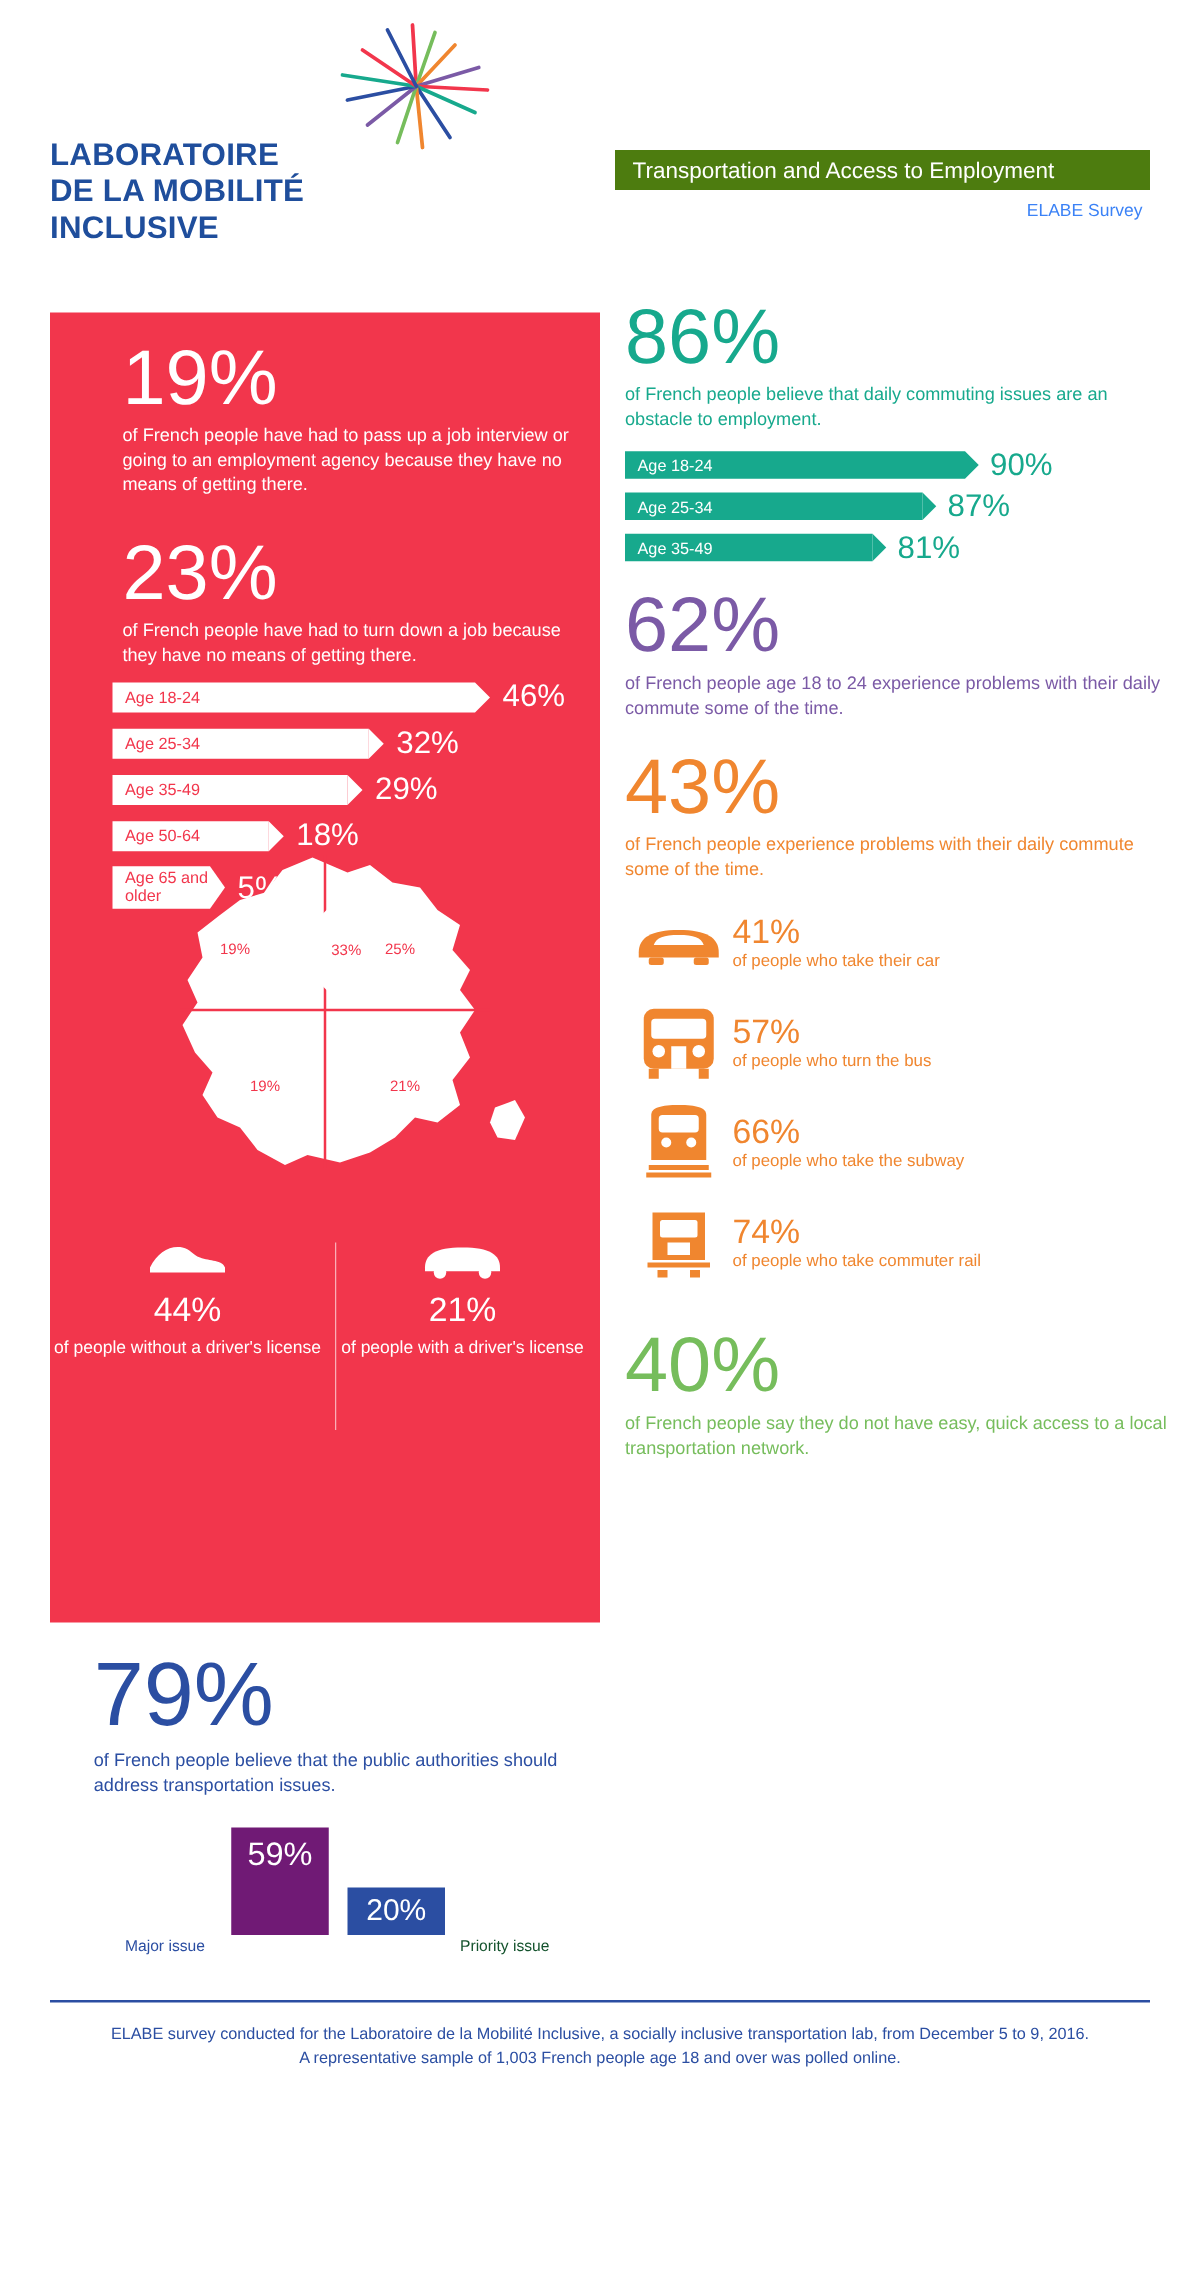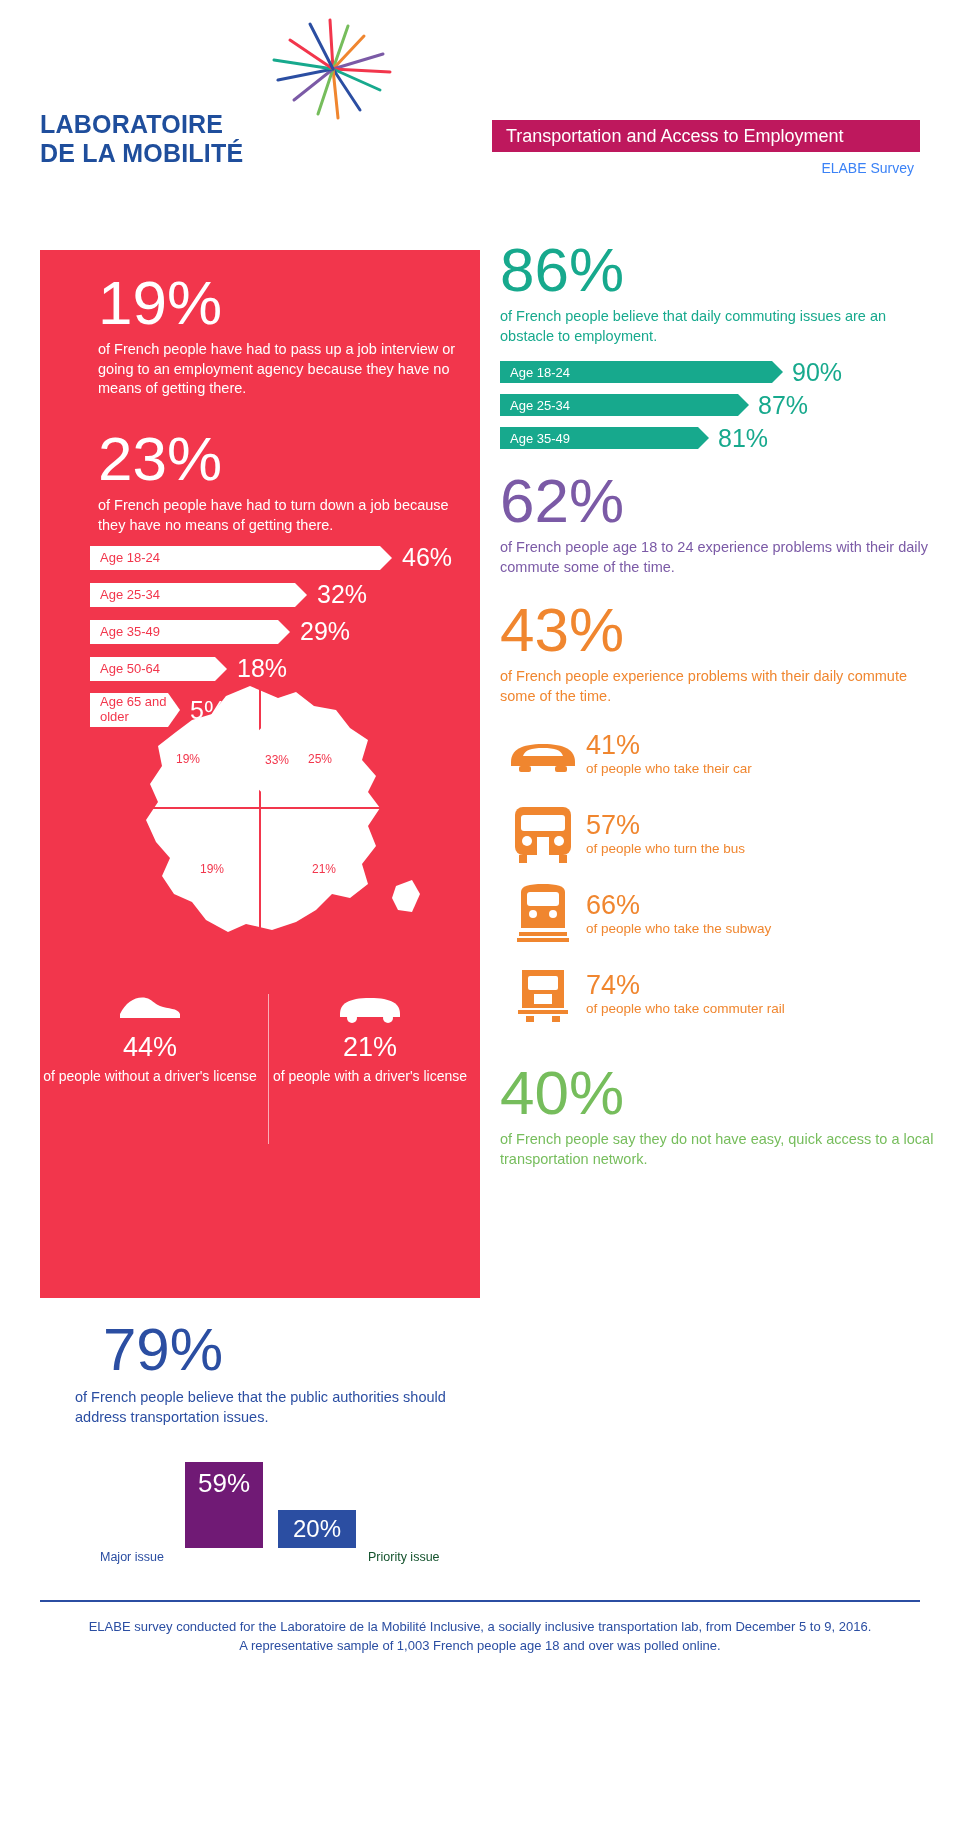--- a/index.html
+++ b/index.html
@@ -16,21 +16,21 @@
   
   .logo-block { position:absolute; left:40px; top:110px; width:300px; }
   .logo-text {
     font-size: 25px; font-weight: bold; line-height: 1.15;
     color:#1f4e9c; letter-spacing:0.2px;
   }
   .burst { position:absolute; left:268px; top:14px; width:130px; height:110px; }
 
   .title-bar {
     position:absolute; left:492px; top:120px; width:428px; height:32px;
-    background:#be185d; color:#fff;
+    background:#4d7c0f; color:#fff;
     display:flex; align-items:center; padding-left:14px;
     font-size:18px;
   }
   .subtitle {
     position:absolute; left:492px; top:160px; width:428px;
     text-align:right; font-size:14px; color:#3b82f6;
     padding-right:6px;
   }
 
   
@@ -76,21 +76,21 @@
 
   
   .foot-stats { position:absolute; left:0; top:740px; width:440px; display:flex; }
   .foot-col { flex:1; text-align:center; }
   .foot-col .v { font-size:27px; margin-top:4px; }
   .foot-col .d { font-size:14px; line-height:1.3; margin-top:4px; }
   .foot-div { position:absolute; left:228px; top:744px; width:1px; height:150px; background:rgba(255,255,255,.6); }
 
   
   .blue-block { position:absolute; left:75px; top:1320px; width:420px; }
-  .blue-block .p { font-size:60px; color:#2b4ea2; line-height:1;margin-left:28px; }
+  .blue-block .p { font-size:72px; color:#2b4ea2; line-height:1; }
   .blue-block .d { font-size:14.5px; color:#2b4ea2; margin-top:8px; line-height:1.35; }
   .col-chart { position:absolute; left:100px; top:1450px; width:380px; height:120px; }
   .col-major {
     position:absolute; left:85px; bottom:22px; width:78px; height:86px;
     background:#701a75; color:#fff; font-size:26px;
     display:flex; align-items:flex-start; justify-content:center; padding-top:6px;
   }
   .col-priority {
     position:absolute; left:178px; bottom:22px; width:78px; height:38px;
     background:#2b4ea2; color:#fff; font-size:24px;
@@ -155,20 +155,21 @@
         <line x1="65" y1="55" x2="6" y2="46" stroke="#17a98d"></line>
         <line x1="65" y1="55" x2="22" y2="26" stroke="#f2364c"></line>
         <line x1="65" y1="55" x2="42" y2="10" stroke="#2b4ea2"></line>
       </g>
     </svg>
   </div>
 
   <div class="logo-block">
     <div class="logo-text">LABORATOIRE</div>
     <div class="logo-text">DE LA MOBILITÉ</div>
+    <div class="logo-text">INCLUSIVE</div>
   </div>
 
   <div class="title-bar">Transportation and Access to Employment</div>
   <div class="subtitle">ELABE Survey</div>
 
   <div class="red-panel">
 
     <div class="stat1">
       <div class="big-pct">19%</div>
       <p>of French people have had to pass up a job interview or going to an employment agency because they have no means of getting there.</p>

